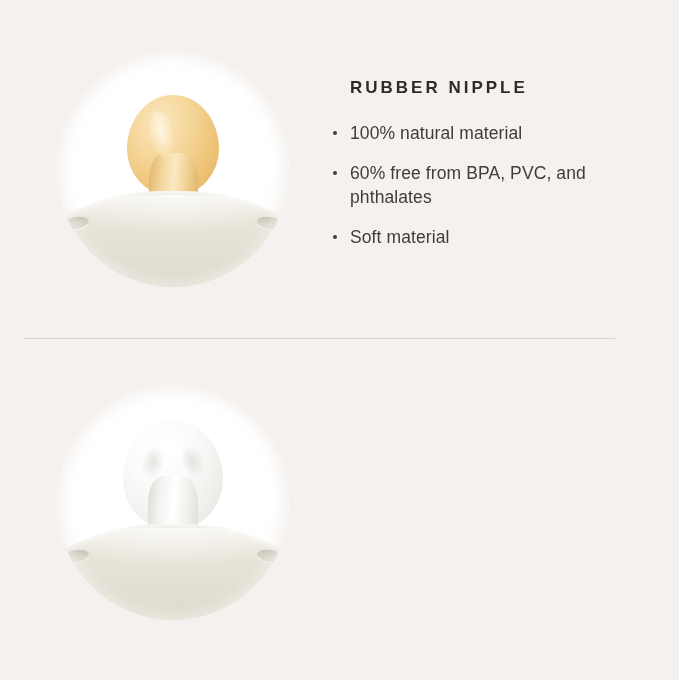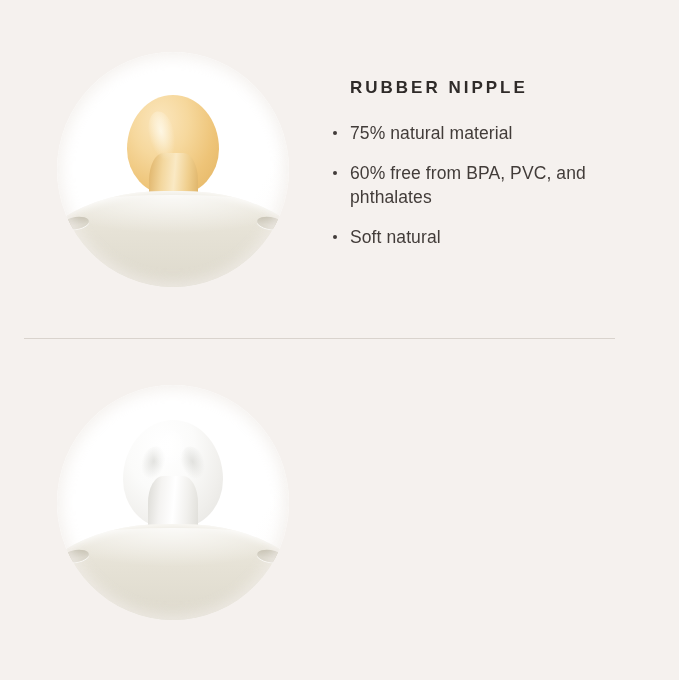--- a/index.html
+++ b/index.html
@@ -269,29 +269,29 @@
         <div class="vent left"></div>
         <div class="vent right"></div>
       </div>
     </div>
 
     <div class="copy" id="copy-rubber">
       <h2 class="heading">RUBBER NIPPLE</h2>
       <ul class="feature-list">
         <li class="feature-item">
           <span class="bullet"></span>
-          <span class="feature-text">75% natural material</span>
+          <span class="feature-text">100% natural material</span>
         </li>
         <li class="feature-item">
           <span class="bullet"></span>
           <span class="feature-text">60% free from BPA, PVC, and phthalates</span>
         </li>
         <li class="feature-item">
           <span class="bullet"></span>
-          <span class="feature-text">Soft natural</span>
+          <span class="feature-text">Soft material</span>
         </li>
       </ul>
     </div>
   </div>
 
   <div class="divider"></div>
 
   <div class="section" id="section-silicone">
 
     <div class="product-figure" id="figure-silicone">

